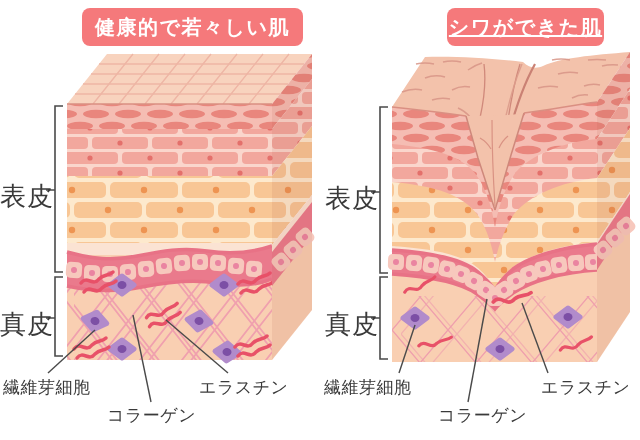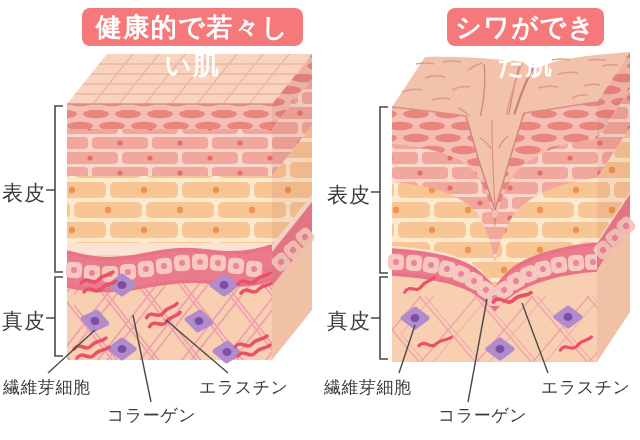--- a/index.html
+++ b/index.html
@@ -1,24 +1,24 @@
 <!DOCTYPE html>
 <html><head>
 <meta charset="utf-8">
 <style>
   html,body{margin:0;padding:0;background:#ffffff;}
   .stage{position:relative;width:640px;height:440px;background:#ffffff;overflow:hidden;
          font-family:"Liberation Sans",sans-serif;}
   .stage svg{position:absolute;left:0;top:0;}
   .title-pill{position:absolute;height:38px;line-height:38px;background:#F5797B;color:#ffffff;
-              border-radius:8px;text-align:center;font-size:26px;letter-spacing:1.5px;
+              border-radius:8px;text-align:center;font-size:20px;letter-spacing:1.5px;
               font-weight:bold;}
   .title-0{left:82px;top:8px;width:221px;}
-  .title-1{left:447px;top:8px;width:157px;}
-  .layer-lbl{position:absolute;width:46px;font-size:21px;color:#3a3a3a;text-align:right;
+  .title-1{left:447px;top:8px;width:157px;text-decoration:underline;}
+  .layer-lbl{position:absolute;width:46px;font-size:26px;color:#3a3a3a;text-align:right;
              letter-spacing:1px;white-space:nowrap;}
   .ep-0{left:0px;top:179px;}  .de-0{left:0px;top:307px;}
   .ep-1{left:325px;top:181px;}  .de-1{left:325px;top:307px;}
   .part-lbl{position:absolute;font-size:17px;color:#3a3a3a;letter-spacing:0.5px;white-space:nowrap;}
   .fib-0{left:3px;top:376px;}   .col-0{left:107px;top:404px;} .ela-0{left:199px;top:376px;}
   .fib-1{left:324px;top:376px;} .col-1{left:438px;top:404px;} .ela-1{left:541px;top:376px;}
 </style>
 </head>
 <body>
 

